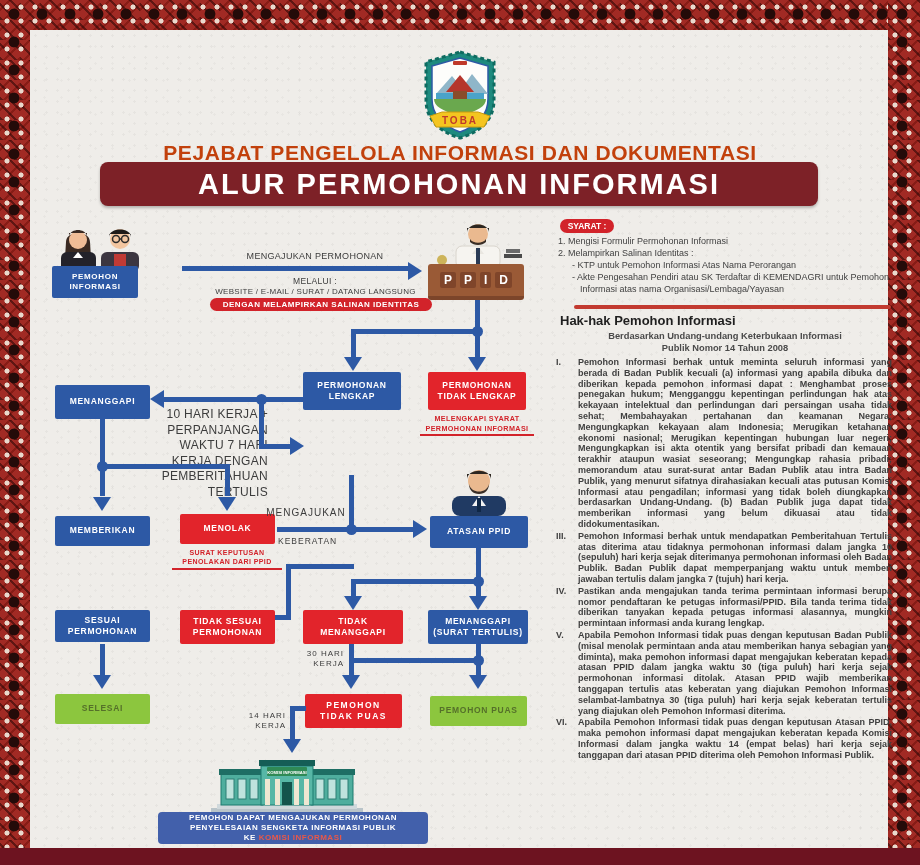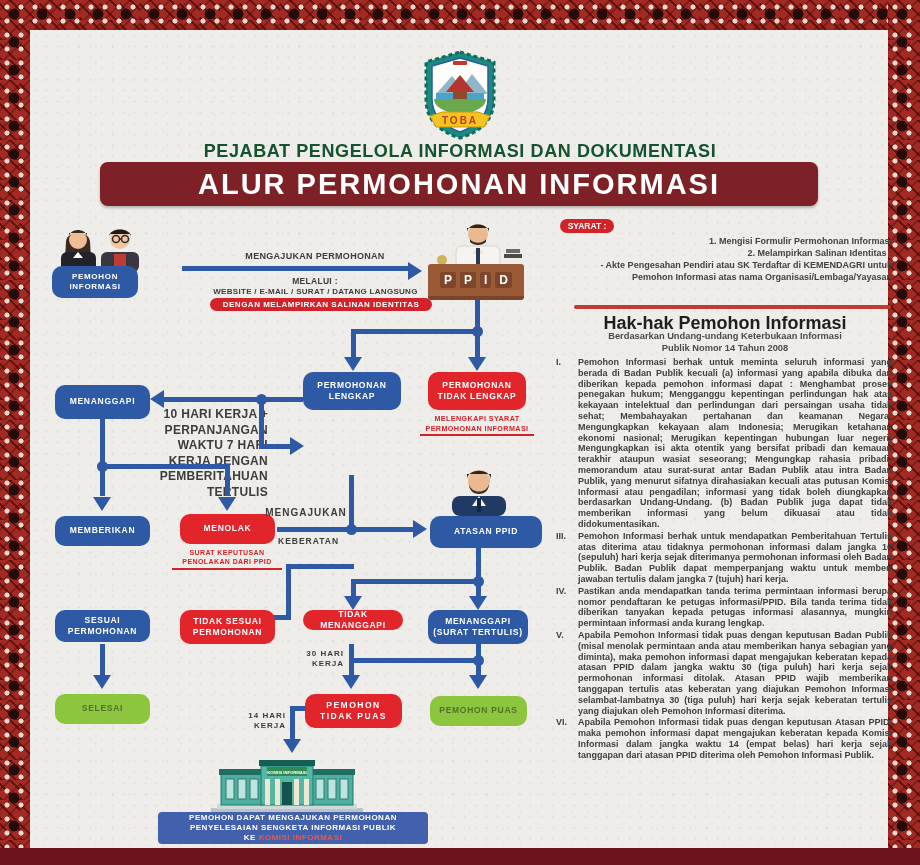--- a/index.html
+++ b/index.html
@@ -12,40 +12,40 @@
       repeating-linear-gradient(45deg, rgba(40,6,5,0.55) 0 2.5px, rgba(0,0,0,0) 2.5px 10px),
       repeating-linear-gradient(-45deg, rgba(130,26,20,0.85) 0 2.5px, rgba(0,0,0,0) 2.5px 10px);
     background-size:14px 14px,28px 28px,20px 20px,20px 20px;}
   #paper{position:absolute;left:30px;top:30px;width:858px;height:818px;background-color:#efede9;
     background-image:
       radial-gradient(rgba(0,0,0,0.040) 1px, rgba(0,0,0,0) 1.35px),
       radial-gradient(rgba(0,0,0,0.030) 1px, rgba(0,0,0,0) 1.25px);
     background-size:11px 11px,17px 17px;background-position:0 0,6px 8px;}
   #bottom-bar{position:absolute;left:0;top:848px;width:920px;height:17px;background:#6d1320;}
   
-  .hdr-title{position:absolute;left:60px;top:141px;width:800px;text-align:center;font-size:18px;font-weight:800;letter-spacing:.6px;color:#14532d;}
+  .hdr-title{position:absolute;left:60px;top:141px;width:800px;text-align:center;font-size:21px;font-weight:800;letter-spacing:.6px;color:#c2410c;}
   .banner{position:absolute;left:100px;top:162px;width:718px;height:44px;background:#7d2127;border-radius:8px;display:flex;align-items:center;justify-content:center;color:#fff;font-size:29px;font-weight:800;letter-spacing:2px;box-shadow:0 2px 3px rgba(0,0,0,.25);}
   
-  .nbox{position:absolute;display:flex;align-items:center;justify-content:center;text-align:center;color:#fff;font-weight:800;font-size:8.5px;letter-spacing:.7px;line-height:1.3;white-space:pre-line;border-radius:10px;}
+  .nbox{position:absolute;display:flex;align-items:center;justify-content:center;text-align:center;color:#fff;font-weight:800;font-size:8.5px;letter-spacing:.7px;line-height:1.3;white-space:pre-line;border-radius:2px;}
   .blue{background:#2d59a5;}
   .red{background:#e2242b;}
   .green{background:#8cc63e;color:#55702a;}
   .hl,.vl{position:absolute;background:#2d59a5;}
   .hl{height:5px;} .vl{width:5px;}
   .dot{position:absolute;width:11px;height:11px;border-radius:50%;background:#2d59a5;}
   .ad{position:absolute;width:0;height:0;border-left:9px solid transparent;border-right:9px solid transparent;border-top:14px solid #2d59a5;}
   .ar{position:absolute;width:0;height:0;border-top:9px solid transparent;border-bottom:9px solid transparent;border-left:14px solid #2d59a5;}
   .al{position:absolute;width:0;height:0;border-top:9px solid transparent;border-bottom:9px solid transparent;border-right:14px solid #2d59a5;}
-  .dlabel{position:absolute;color:#3c3c3c;font-weight:700;white-space:pre-line;letter-spacing:.3px;}
+  .dlabel{position:absolute;color:#3c3c3c;font-weight:400;white-space:pre-line;letter-spacing:.3px;}
   .rlabel{position:absolute;color:#d2232a;font-weight:800;white-space:pre-line;text-align:center;font-size:7.2px;letter-spacing:.4px;line-height:1.35;border-bottom:2px solid #d2232a;padding-bottom:1px;}
   .pill{position:absolute;background:#d2232a;color:#fff;font-weight:800;border-radius:8px;display:flex;align-items:center;justify-content:center;}
   
-  .sy-item{font-size:9px;font-weight:700;color:#424242;line-height:1.33;text-align:right;}
+  .sy-item{font-size:9px;font-weight:400;color:#424242;line-height:1.33;}
   .sy-sub{padding-left:22px;text-indent:-8px;}
-  .rights-head{position:absolute;left:560px;top:313px;width:330px;text-align:center;font-size:18px;font-weight:800;color:#1f1f1f;}
+  .rights-head{position:absolute;left:560px;top:313px;width:330px;font-size:13px;font-weight:800;color:#1f1f1f;}
   .rights-sub{position:absolute;left:560px;top:331px;width:330px;text-align:center;font-size:9.3px;font-weight:700;color:#4a4a4a;white-space:pre-line;line-height:1.25;}
   .hak-item{display:flex;margin-bottom:1px;}
   .hak-num{width:22px;flex:none;font-weight:700;}
   .hak-text{flex:1;text-align:justify;}
   .caption{position:absolute;left:158px;top:812px;width:270px;height:32px;background:#4260ab;border-radius:4px;color:#fff;font-weight:800;font-size:8px;letter-spacing:.5px;text-align:center;display:flex;flex-direction:column;justify-content:center;line-height:1.25;}
   .caption .hi{color:#e8584a;}
   .desk{position:absolute;left:428px;top:264px;width:96px;height:32px;background:#9a5a36;border-bottom:4px solid #7c452a;border-radius:3px;display:flex;align-items:center;justify-content:center;gap:4px;}
   .desk span{background:#7f452a;color:#fff;font-weight:800;font-size:12px;padding:1px 4px;border-radius:2px;}
   .red-divider{position:absolute;left:574px;top:305px;width:317px;height:4px;background:#c23a30;border-radius:2px;}
 </style>
@@ -166,39 +166,39 @@
   <div class="dlabel" style="left:278px;top:536px;width:90px;font-size:8.5px;letter-spacing:1px;">KEBERATAN</div>
 
   <svg style="position:absolute;left:448px;top:466px;" width="62" height="50" viewBox="0 0 62 50">
     <rect x="4" y="30" width="54" height="20" rx="8" fill="#203a63"></rect>
     <path d="M31 30 L24 40 L38 40 Z" fill="#f2f2f2"></path>
     <rect x="29" y="32" width="4" height="14" fill="#0f2746"></rect>
     <circle cx="31" cy="15" r="11" fill="#eab98f"></circle>
     <path d="M19 13 C20 2 42 2 43 13 L43 8 H19 Z" fill="#2c2620"></path>
     <path d="M21 18 C23 28 39 28 41 18 C41 24 37 28 31 28 C25 28 21 24 21 18 Z" fill="#3a2e26"></path>
   </svg>
-  <div class="nbox blue" style="left:430px;top:516px;width:112px;height:32px;">ATASAN PPID</div>
+  <div class="nbox blue" style="left:430px;top:516px;width:98px;height:32px;">ATASAN PPID</div>
 
   <div class="hl" style="left:286px;top:564px;width:68px;"></div>
   <div class="vl" style="left:286px;top:564px;height:56px;"></div>
   <div class="hl" style="left:266px;top:615px;width:25px;"></div>
 
   <div class="vl" style="left:476px;top:548px;height:36px;"></div>
   <div class="dot" style="left:473px;top:576px;"></div>
   <div class="hl" style="left:351px;top:579px;width:130px;"></div>
   <div class="vl" style="left:351px;top:579px;height:18px;"></div>
   <div class="ad" style="left:344px;top:596px;"></div>
   <div class="vl" style="left:476px;top:579px;height:18px;"></div>
   <div class="ad" style="left:469px;top:596px;"></div>
 
   <div class="nbox blue" style="left:55px;top:610px;width:95px;height:32px;">SESUAI
 PERMOHONAN</div>
   <div class="nbox red" style="left:180px;top:610px;width:95px;height:34px;">TIDAK SESUAI
 PERMOHONAN</div>
-  <div class="nbox red" style="left:303px;top:610px;width:100px;height:20px;">TIDAK
+  <div class="nbox red" style="left:303px;top:610px;width:100px;height:34px;">TIDAK
 MENANGGAPI</div>
   <div class="nbox blue" style="left:428px;top:610px;width:100px;height:34px;">MENANGGAPI
 (SURAT TERTULIS)</div>
 
   <div class="vl" style="left:100px;top:644px;height:32px;"></div>
   <div class="ad" style="left:93px;top:675px;"></div>
 
   <div class="vl" style="left:349px;top:644px;height:32px;"></div>
   <div class="ad" style="left:342px;top:675px;"></div>
   <div class="dlabel" style="left:296px;top:649px;width:48px;text-align:right;font-size:8px;letter-spacing:1px;line-height:1.3;">30 HARI
@@ -245,40 +245,41 @@
   <div class="caption">
     <div>PEMOHON DAPAT MENGAJUKAN PERMOHONAN</div>
     <div>PENYELESAIAN SENGKETA INFORMASI PUBLIK</div>
     <div><span>KE</span> <span class="hi">KOMISI INFORMASI</span></div>
   </div>
 
   <div class="pill" style="left:560px;top:219px;width:54px;height:14px;font-size:8.5px;border-radius:7px;">SYARAT :</div>
   <div style="position:absolute;left:558px;top:236px;width:334px;">
     <div class="sy-item">1. Mengisi Formulir Permohonan Informasi</div>
     <div class="sy-item">2. Melampirkan Salinan Identitas :</div>
+    <div class="sy-item sy-sub">- KTP untuk Pemohon Informasi Atas Nama Perorangan</div>
     <div class="sy-item sy-sub">- Akte Pengesahan Pendiri atau SK Terdaftar di KEMENDAGRI untuk Pemohon Informasi atas nama Organisasi/Lembaga/Yayasan</div>
   </div>
 
   <div class="red-divider"></div>
   <div class="rights-head">Hak-hak Pemohon Informasi</div>
   <div class="rights-sub">Berdasarkan Undang-undang Keterbukaan Informasi
 Publik Nomor 14 Tahun 2008</div>
 
   <div style="position:absolute;left:556px;top:357px;width:336px;font-size:9px;font-weight:600;color:#3f3f3f;line-height:1.2;">
     <div class="hak-item">
         <span class="hak-num">I.</span>
         <span class="hak-text">Pemohon Informasi berhak untuk meminta seluruh informasi yang berada di Badan Publik kecuali (a) informasi yang apabila dibuka dan diberikan kepada pemohon informasi dapat : Menghambat proses penegakan hukum; Mengganggu kepentingan perlindungan hak atas kekayaan intelektual dan perlindungan dari persaingan usaha tidak sehat; Membahayakan pertahanan dan keamanan Negara; Mengungkapkan kekayaan alam Indonesia; Merugikan ketahanan ekonomi nasional; Merugikan kepentingan hubungan luar negeri; Mengungkapkan isi akta otentik yang bersifat pribadi dan kemauan terakhir ataupun wasiat seseorang; Mengungkap rahasia pribadi; memorandum atau surat-surat antar Badan Publik atau intra Badan Publik, yang menurut sifatnya dirahasiakan kecuali atas putusan Komisi Informasi atau pengadilan; informasi yang tidak boleh diungkapkan berdasarkan Undang-Undang. (b) Badan Publik juga dapat tidak memberikan informasi yang belum dikuasai atau tidak didokumentasikan.</span>
       </div>
     <div class="hak-item">
         <span class="hak-num">III.</span>
         <span class="hak-text">Pemohon Informasi berhak untuk mendapatkan Pemberitahuan Tertulis atas diterima atau tidaknya permohonan informasi dalam jangka 10 (sepuluh) hari kerja sejak diterimanya permohonan informasi oleh Badan Publik. Badan Publik dapat memperpanjang waktu untuk memberi jawaban tertulis dalam jangka 7 (tujuh) hari kerja.</span>
       </div>
     <div class="hak-item">
         <span class="hak-num">IV.</span>
-        <span class="hak-text">Pastikan anda mendapatkan tanda terima permintaan informasi berupa nomor pendaftaran ke petugas informasi/PPID. Bila tanda terima tidak diberikan tanyakan kepada petugas informasi alasannya, mungkin permintaan informasi anda kurang lengkap.</span>
+        <span class="hak-text">Pastikan anda mengajukan tanda terima permintaan informasi berupa nomor pendaftaran ke petugas informasi/PPID. Bila tanda terima tidak diberikan tanyakan kepada petugas informasi alasannya, mungkin permintaan informasi anda kurang lengkap.</span>
       </div>
     <div class="hak-item">
         <span class="hak-num">V.</span>
         <span class="hak-text">Apabila Pemohon Informasi tidak puas dengan keputusan Badan Publik (misal menolak permintaan anda atau memberikan hanya sebagian yang diminta), maka pemohon informasi dapat mengajukan keberatan kepada atasan PPID dalam jangka waktu 30 (tiga puluh) hari kerja sejak permohonan informasi ditolak. Atasan PPID wajib memberikan tanggapan tertulis atas keberatan yang diajukan Pemohon Informasi selambat-lambatnya 30 (tiga puluh) hari kerja sejak keberatan tertulis yang diajukan oleh Pemohon Informasi diterima.</span>
       </div>
     <div class="hak-item">
         <span class="hak-num">VI.</span>
         <span class="hak-text">Apabila Pemohon Informasi tidak puas dengan keputusan Atasan PPID, maka pemohon informasi dapat mengajukan keberatan kepada Komisi Informasi dalam jangka waktu 14 (empat belas) hari kerja sejak tanggapan dari atasan PPID diterima oleh Pemohon Informasi Publik.</span>
       </div>
   </div>

